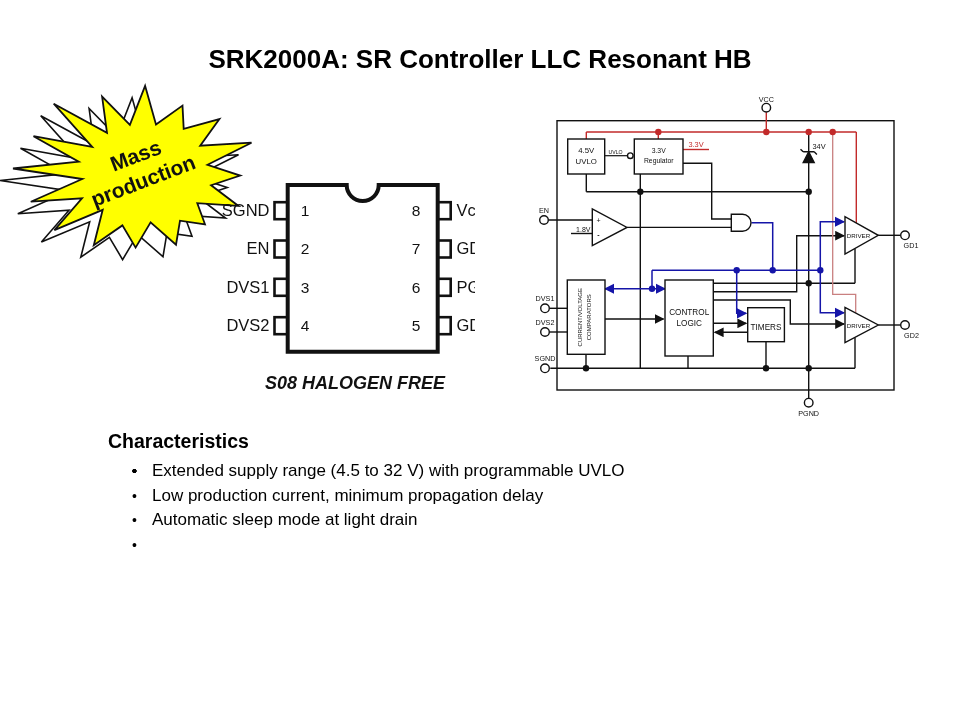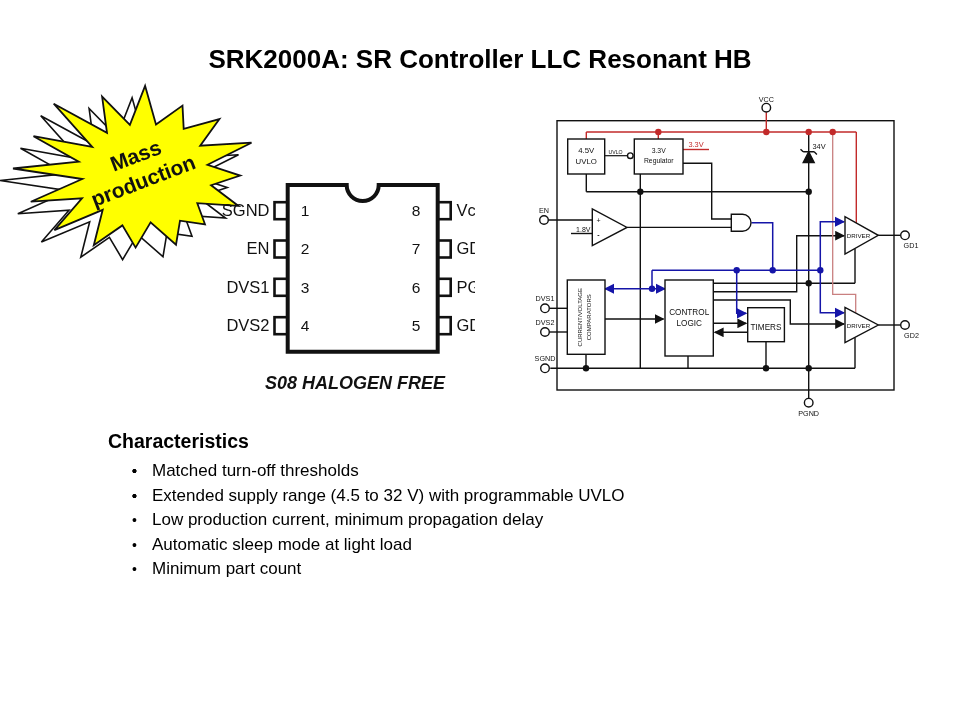--- a/index.html
+++ b/index.html
@@ -221,22 +221,22 @@
       <text class="d-ref" x="63.5" y="146.5" text-anchor="end">1.8V</text>
       <text class="d-ref" x="71.5" y="138" text-anchor="middle">+</text>
       <text class="d-ref" x="71.5" y="152" text-anchor="middle" font-weight="bold">-</text>
     </g>
   </svg>
 
   <div class="chars">
     <h2>Characteristics</h2>
     <div class="char-row"><span class="blt">•</span></div>
     <div class="char-row"><span class="blt">•</span></div>
-    <div class="char-row"><span class="blt">•</span><span>Matched turn-off thresholds</span></div>
+    <div class="char-row"><span class="blt">•</span></div>
     <div class="char-row"><span class="blt">•</span></div>
     <div class="char-row"><span class="blt">•</span></div>
     <div class="char-row"><span class="blt">•</span><span>Extended supply range (4.5 to 32 V) with programmable UVLO</span></div>
     <div class="char-row"><span class="blt">•</span><span>Low production current, minimum propagation delay</span></div>
-    <div class="char-row"><span class="blt">•</span><span>Automatic sleep mode at light load</span></div>
-    <div class="char-row"><span class="blt">•</span><span>Minimum part count</span></div>
+    <div class="char-row"><span class="blt">•</span><span>Automatic sleep mode at light drain</span></div>
+    <div class="char-row"><span class="blt">•</span></div>
   </div>
 
 </div>
 
 </body></html>

